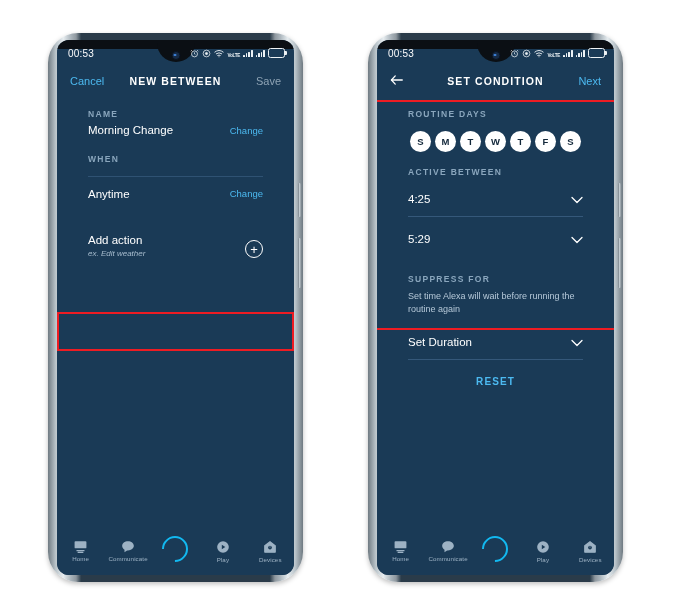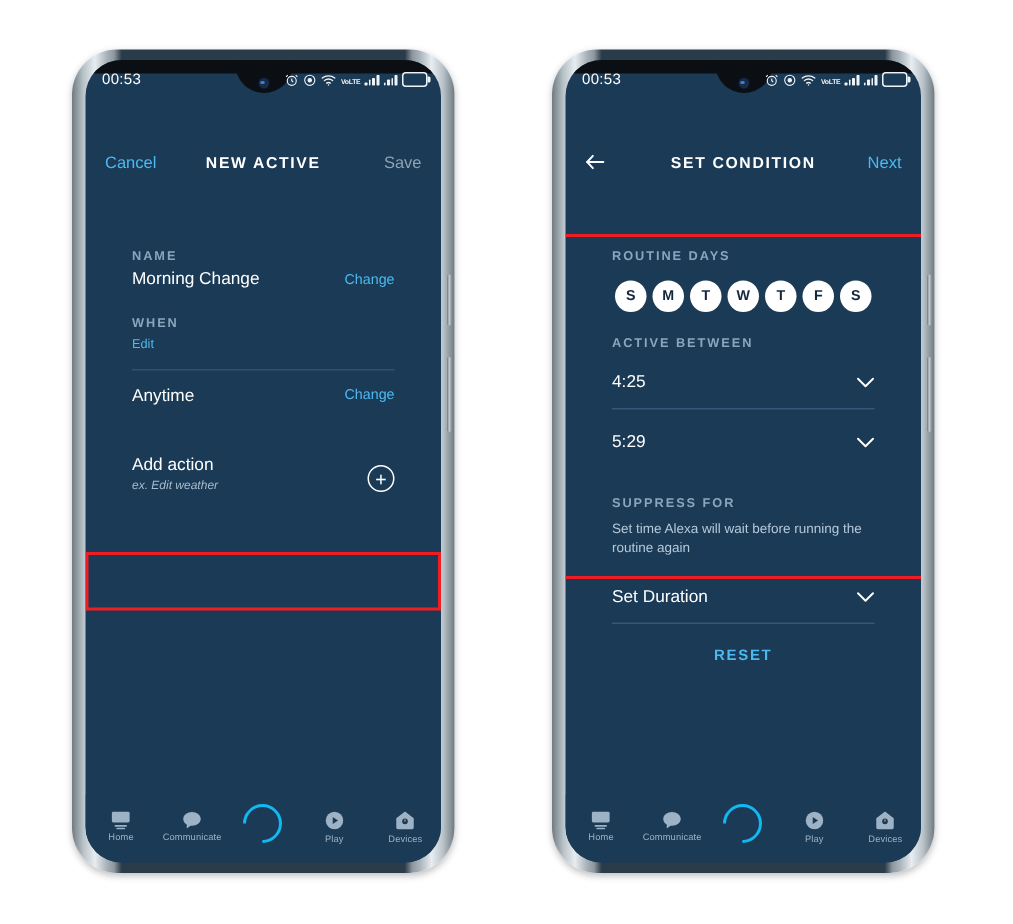--- a/index.html
+++ b/index.html
@@ -31,26 +31,25 @@
     padding: 7px 9px;
     box-shadow: 0 2px 5px rgba(0,0,0,0.25);
   }
   #phone-left  { left: 48px; }
   #phone-right { left: 368px; }
 
   .screen {
     position: relative;
     width: 100%;
     height: 100%;
-    border-radius: 24px;
+    border-radius: 12px;
     background: #1a3a56;
     overflow: hidden;
     display: flex;
     flex-direction: column;
-    gap: 28px;
   }
 
   
   .side-btn {
     position: absolute;
     width: 3px;
     border-radius: 2px;
     background: linear-gradient(to right, #6d777f, #c3ccd2, #8d969d);
   }
 
@@ -395,33 +394,32 @@
             <i></i>
           </span>
         <span class="batt">
             <span></span>
           </span>
       </div>
     </div>
 
     <div class="appbar">
       <div class="appbar-left">Cancel</div>
-      <div class="appbar-title">NEW ACTIVE</div>
+      <div class="appbar-title">NEW BETWEEN</div>
       <div class="appbar-right">Save</div>
     </div>
 
     <div class="content">
       <div class="section-label">NAME</div>
       <div class="row">
         <div class="row-title">Morning Change</div>
         <div class="link">Change</div>
       </div>
 
       <div class="section-label">WHEN</div>
-      <div class="edit-link">Edit</div>
 
       <div class="divider"></div>
 
       <div class="anytime-row">
         <div class="row-title">Anytime</div>
         <div class="link">Change</div>
       </div>
 
       <div class="addaction">
         <div>

